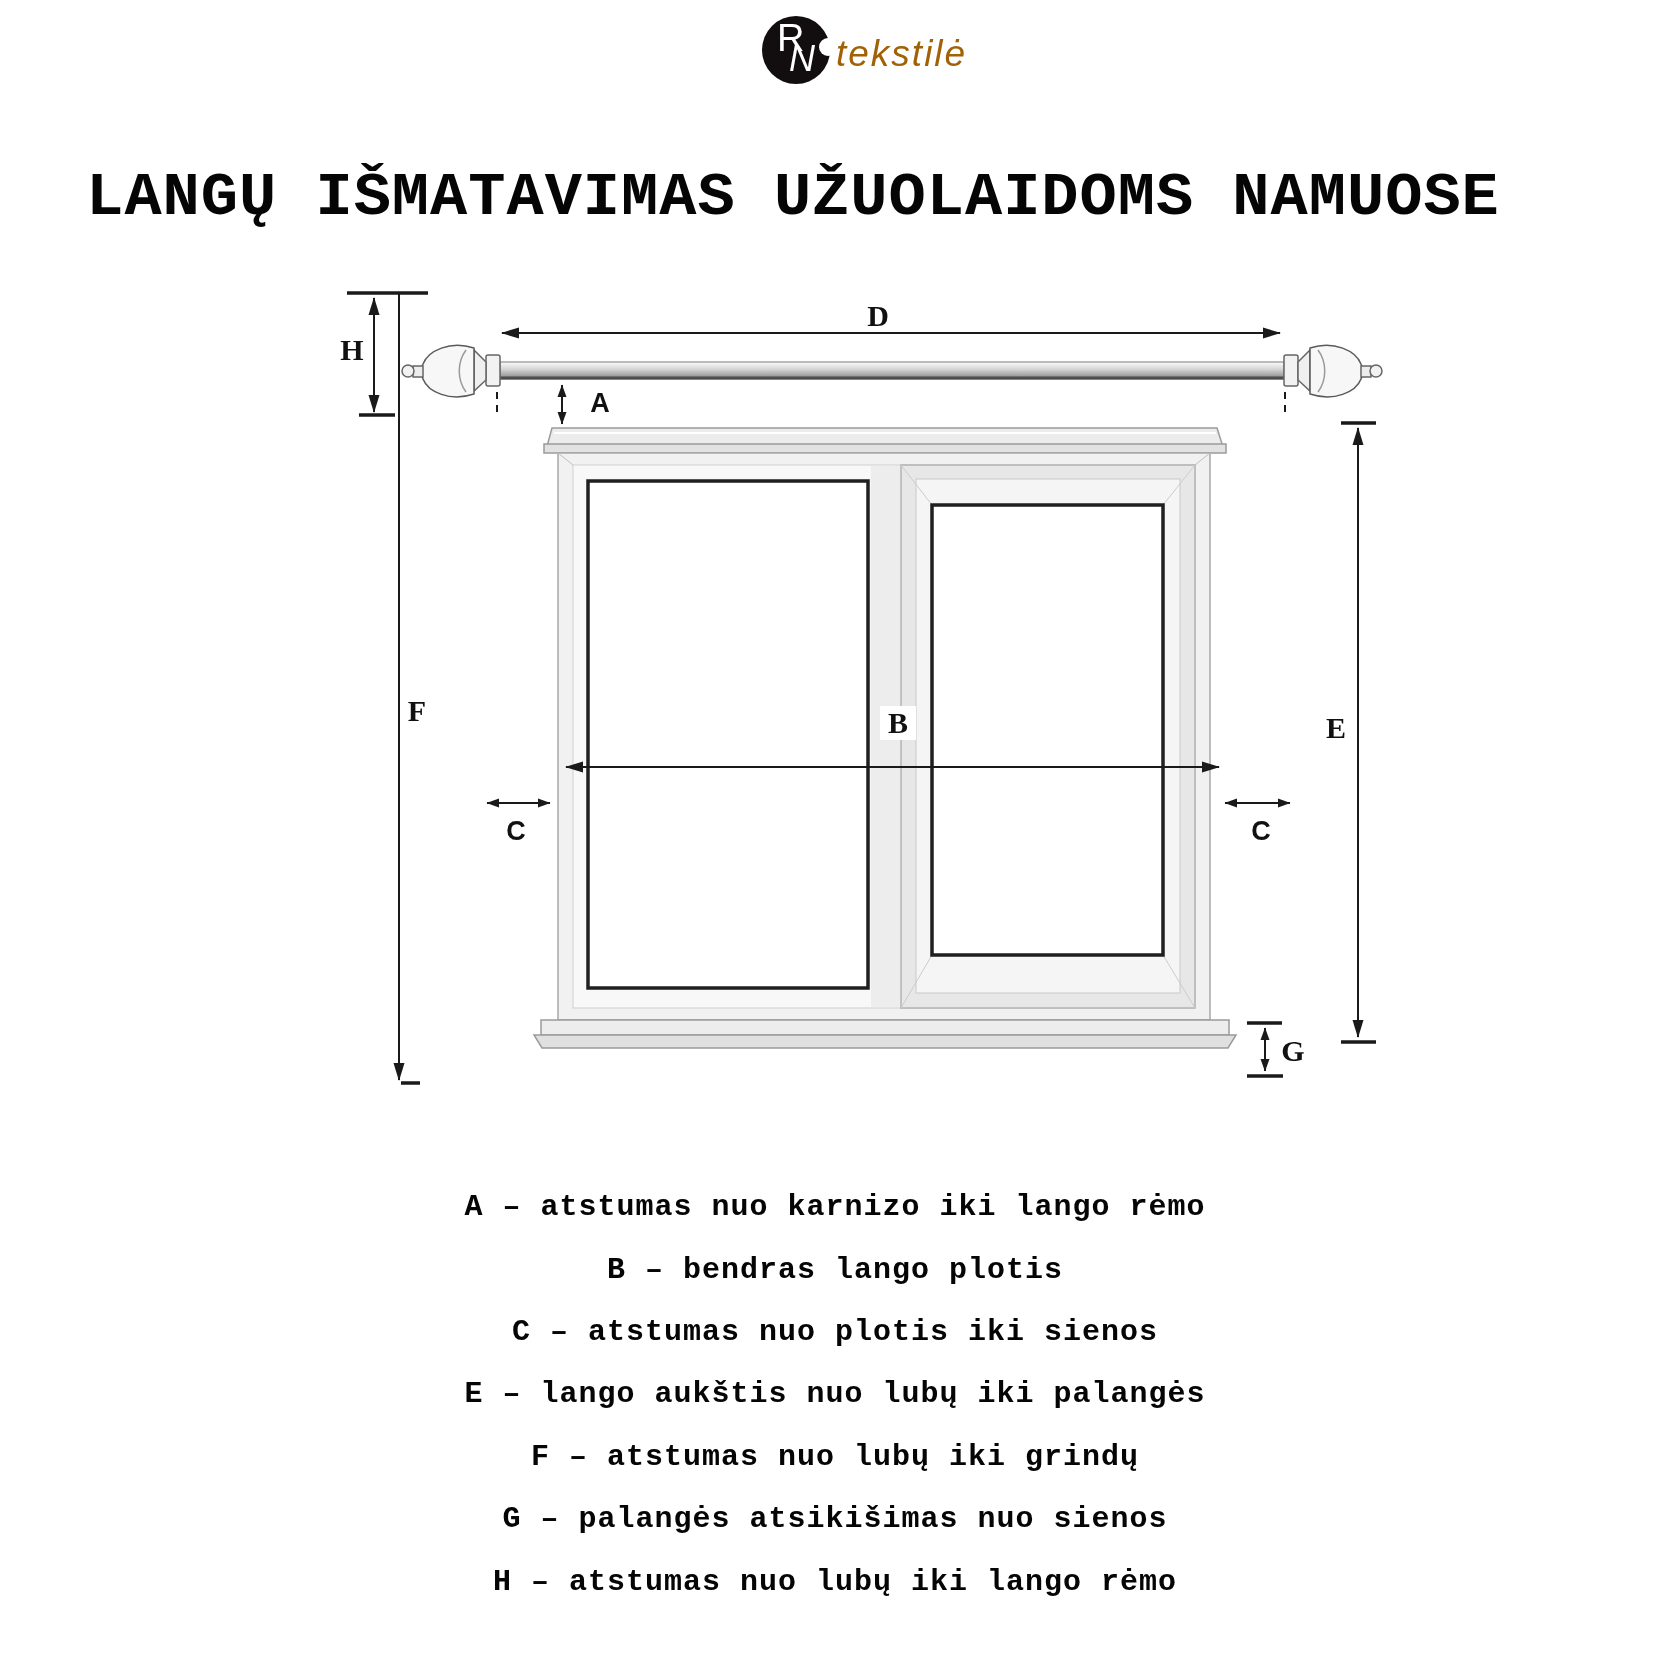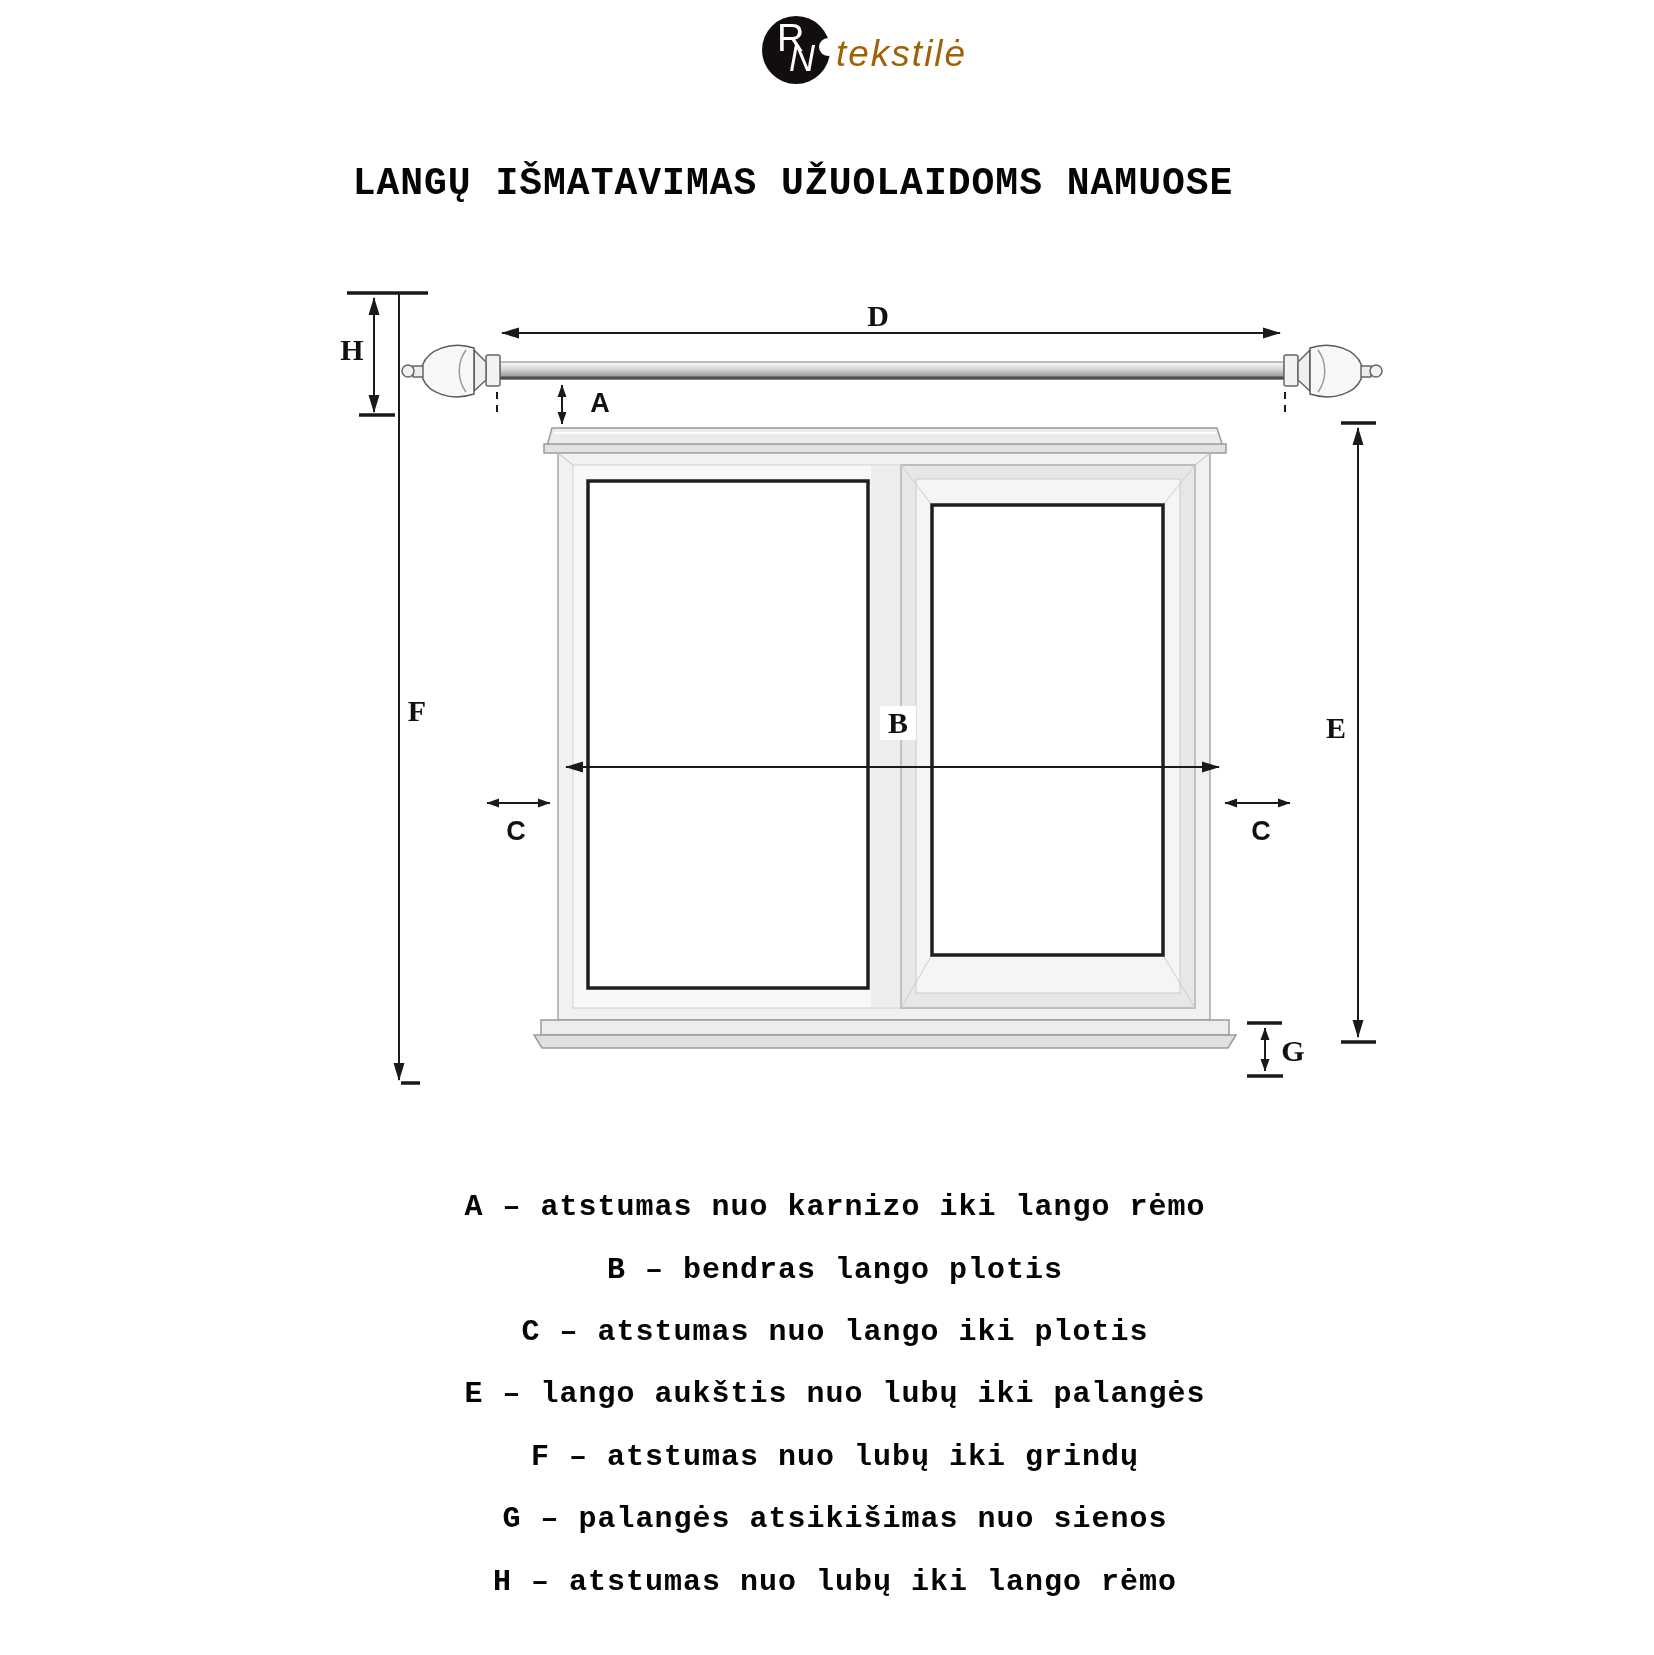--- a/index.html
+++ b/index.html
@@ -28,21 +28,21 @@
   }
   .logo-word{
     margin-left:6px;margin-top:6px;
     font:400 37px/1 "Liberation Sans",sans-serif;font-style:italic;
     letter-spacing:2px;color:#a16207;
   }
   
   .page-title{
     position:absolute;top:162px;left:0;right:68px;text-align:center;
     font-family:"Liberation Mono",monospace;font-weight:bold;
-    font-size:38px;letter-spacing:1px;white-space:nowrap;color:#050505;
+    font-size:62px;letter-spacing:1px;white-space:nowrap;color:#050505;
   }
   
   .diagram-svg{position:absolute;left:0;top:0;width:1654px;height:1655px;}
   .dim-label{
     position:absolute;transform:translate(-50%,-50%);
     font-family:"Liberation Serif",serif;font-weight:bold;
     font-size:30px;color:#111;white-space:nowrap;
   }
   .dim-label.sans{font-family:"Liberation Sans",sans-serif;font-size:27px;}
   .dim-label.boxed{background:#ffffff;padding:0 8px;}
@@ -170,18 +170,18 @@
 <div class="dim-label" style="left:417px;top:711px;">F</div>
 <div class="dim-label boxed" style="left:898px;top:723px;">B</div>
 <div class="dim-label sans" style="left:516px;top:831px;">C</div>
 <div class="dim-label sans" style="left:1261px;top:831px;">C</div>
 <div class="dim-label" style="left:1336px;top:728px;">E</div>
 <div class="dim-label" style="left:1293px;top:1051px;">G</div>
 
 <div class="legend">
   <div class="legend-row">A – atstumas nuo karnizo iki lango rėmo</div>
   <div class="legend-row">B – bendras lango plotis</div>
-  <div class="legend-row">C – atstumas nuo lango iki plotis</div>
+  <div class="legend-row">C – atstumas nuo plotis iki sienos</div>
   <div class="legend-row">E – lango aukštis nuo lubų iki palangės</div>
   <div class="legend-row">F – atstumas nuo lubų iki grindų</div>
   <div class="legend-row">G – palangės atsikišimas nuo sienos</div>
   <div class="legend-row">H – atstumas nuo lubų iki lango rėmo</div>
 </div>
 
 </body></html>

